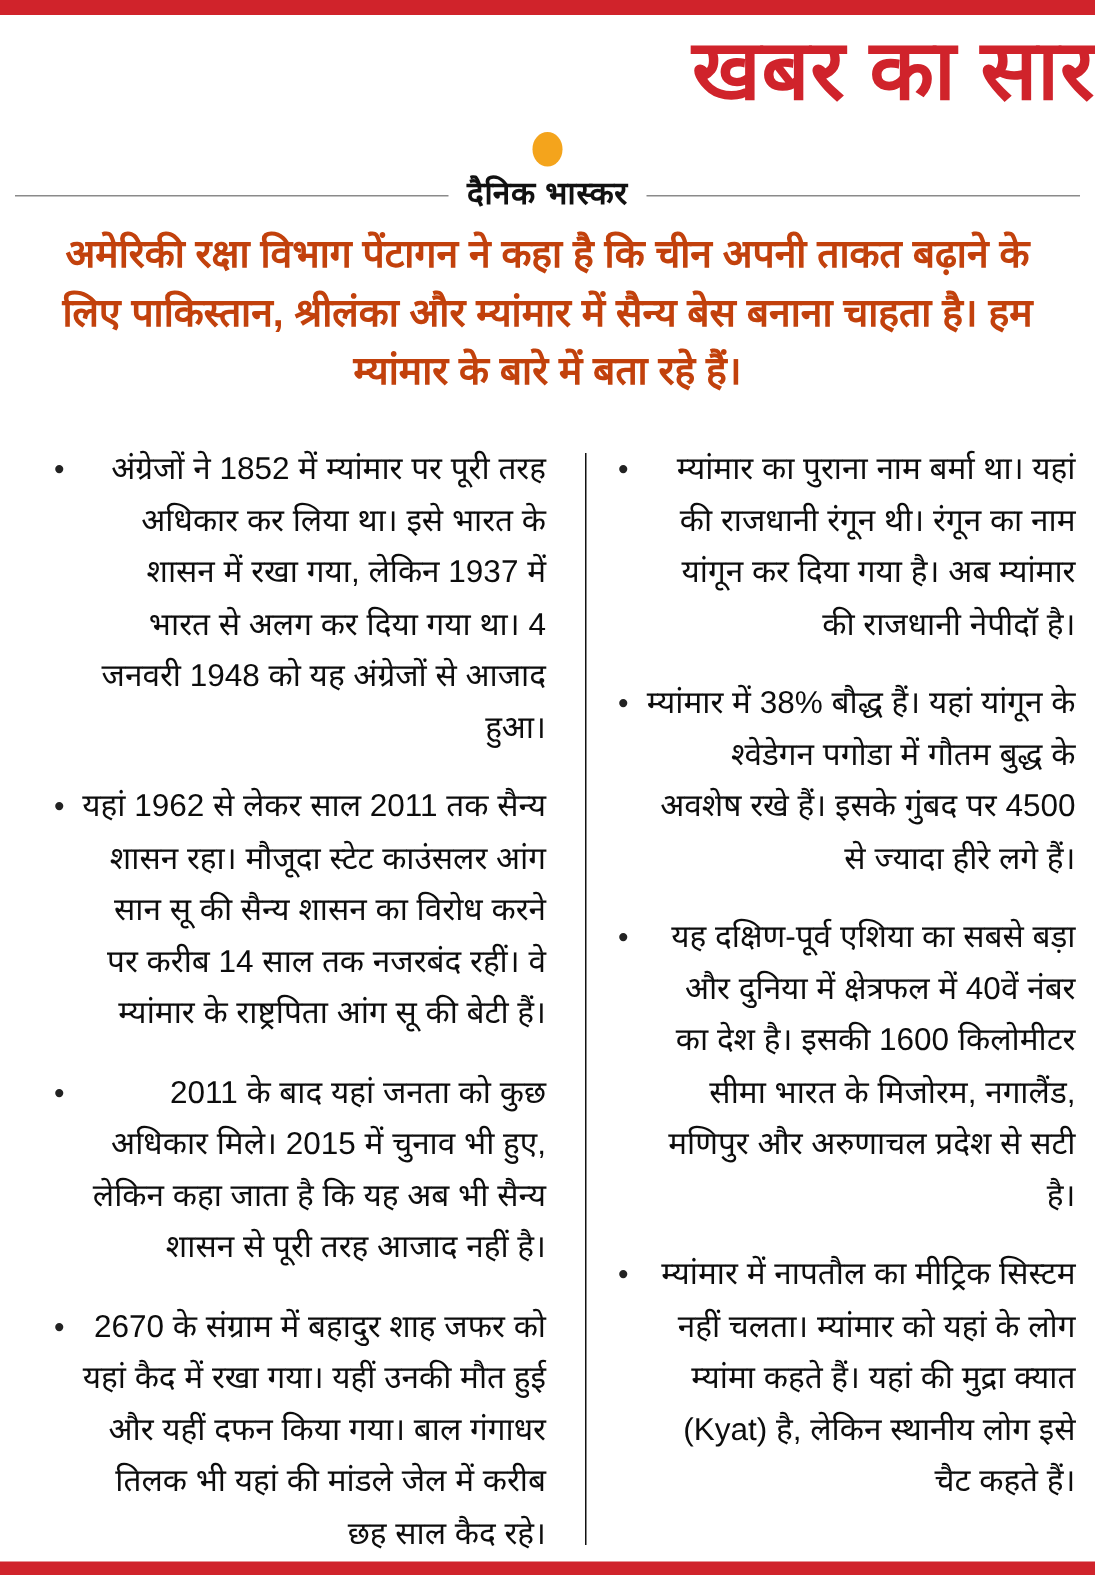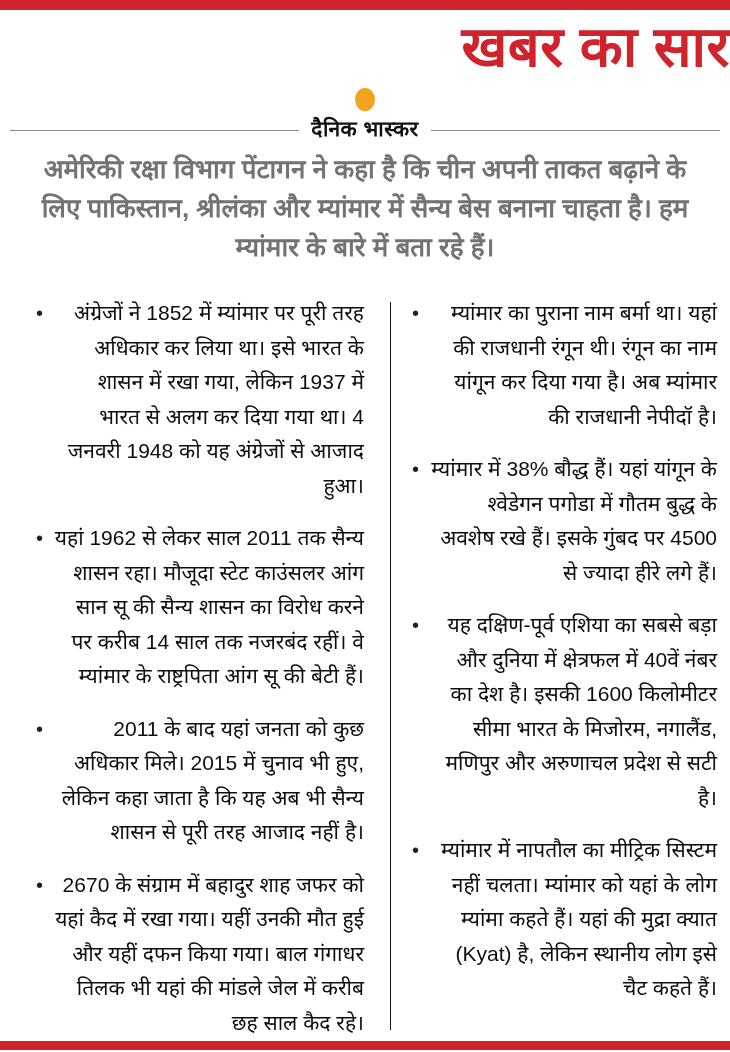--- a/index.html
+++ b/index.html
@@ -43,21 +43,21 @@
     margin-bottom:3px;
   }
   .logo-text{
     font-size:21px;font-weight:800;color:#111111;
     letter-spacing:0.5px;white-space:nowrap;
   }
   .intro{
     position:absolute;top:150px;left:35px;width:660px;
     text-align:center;
     font-size:26px;line-height:39px;
-    font-weight:700;color:#737373;
+    font-weight:700;color:#c2410c;
   }
   .col{
     position:absolute;top:296px;
     display:flex;flex-direction:column;gap:18px;
   }
   .col.left{left:36px;width:328px;}
   .col.right{left:412px;width:305px;}
   .col-divider{
     position:absolute;left:390px;top:302px;height:728px;width:0;
     border-left:1.8px solid #111111;

